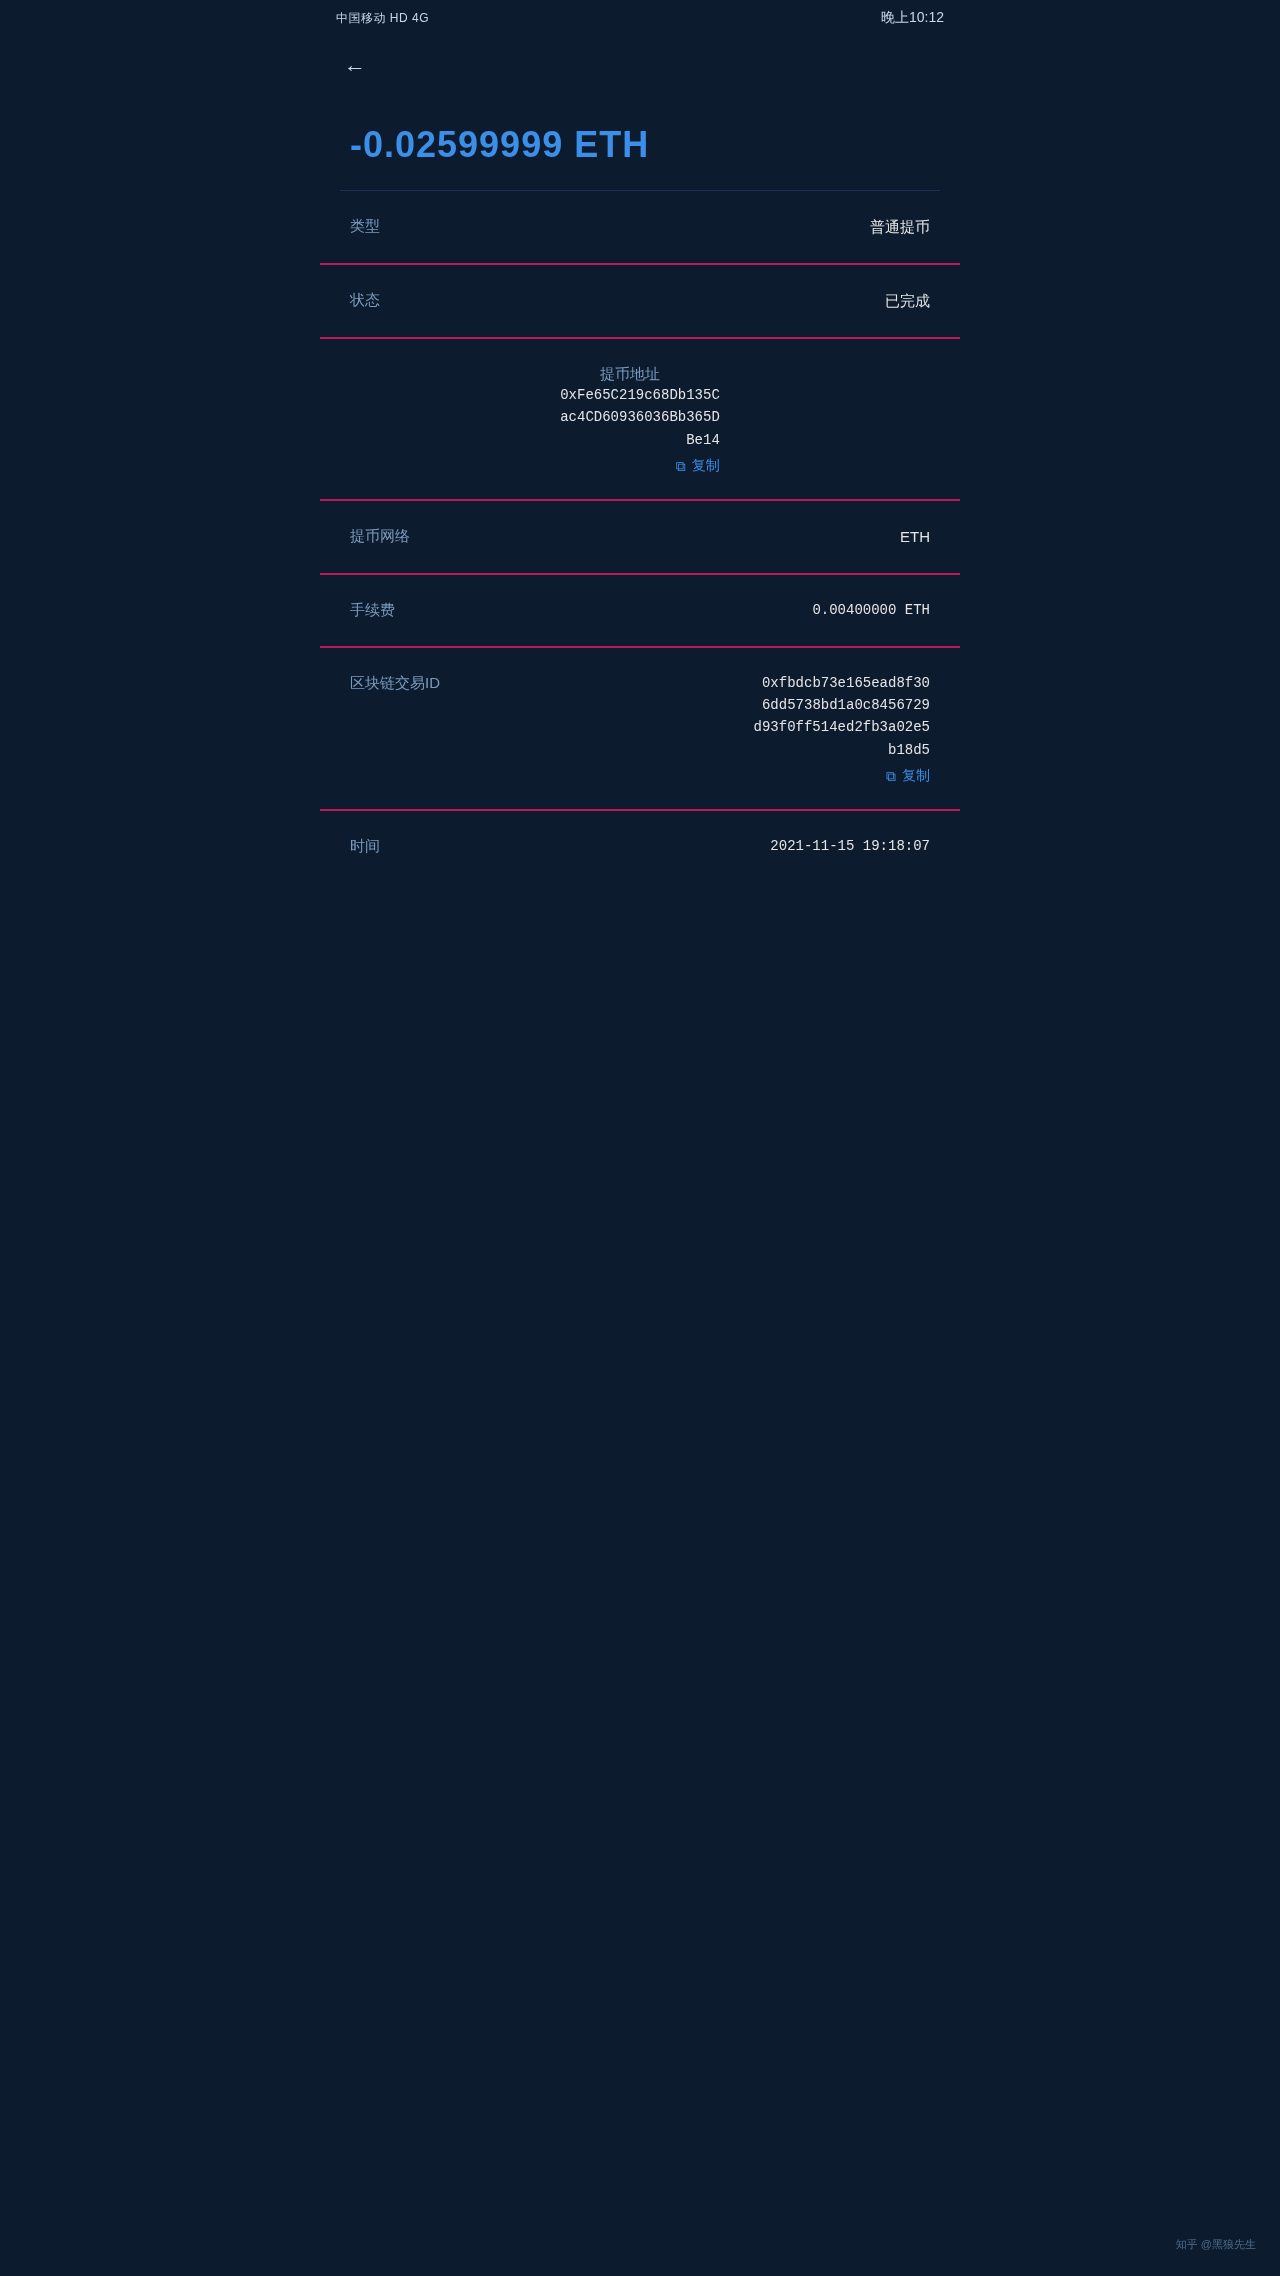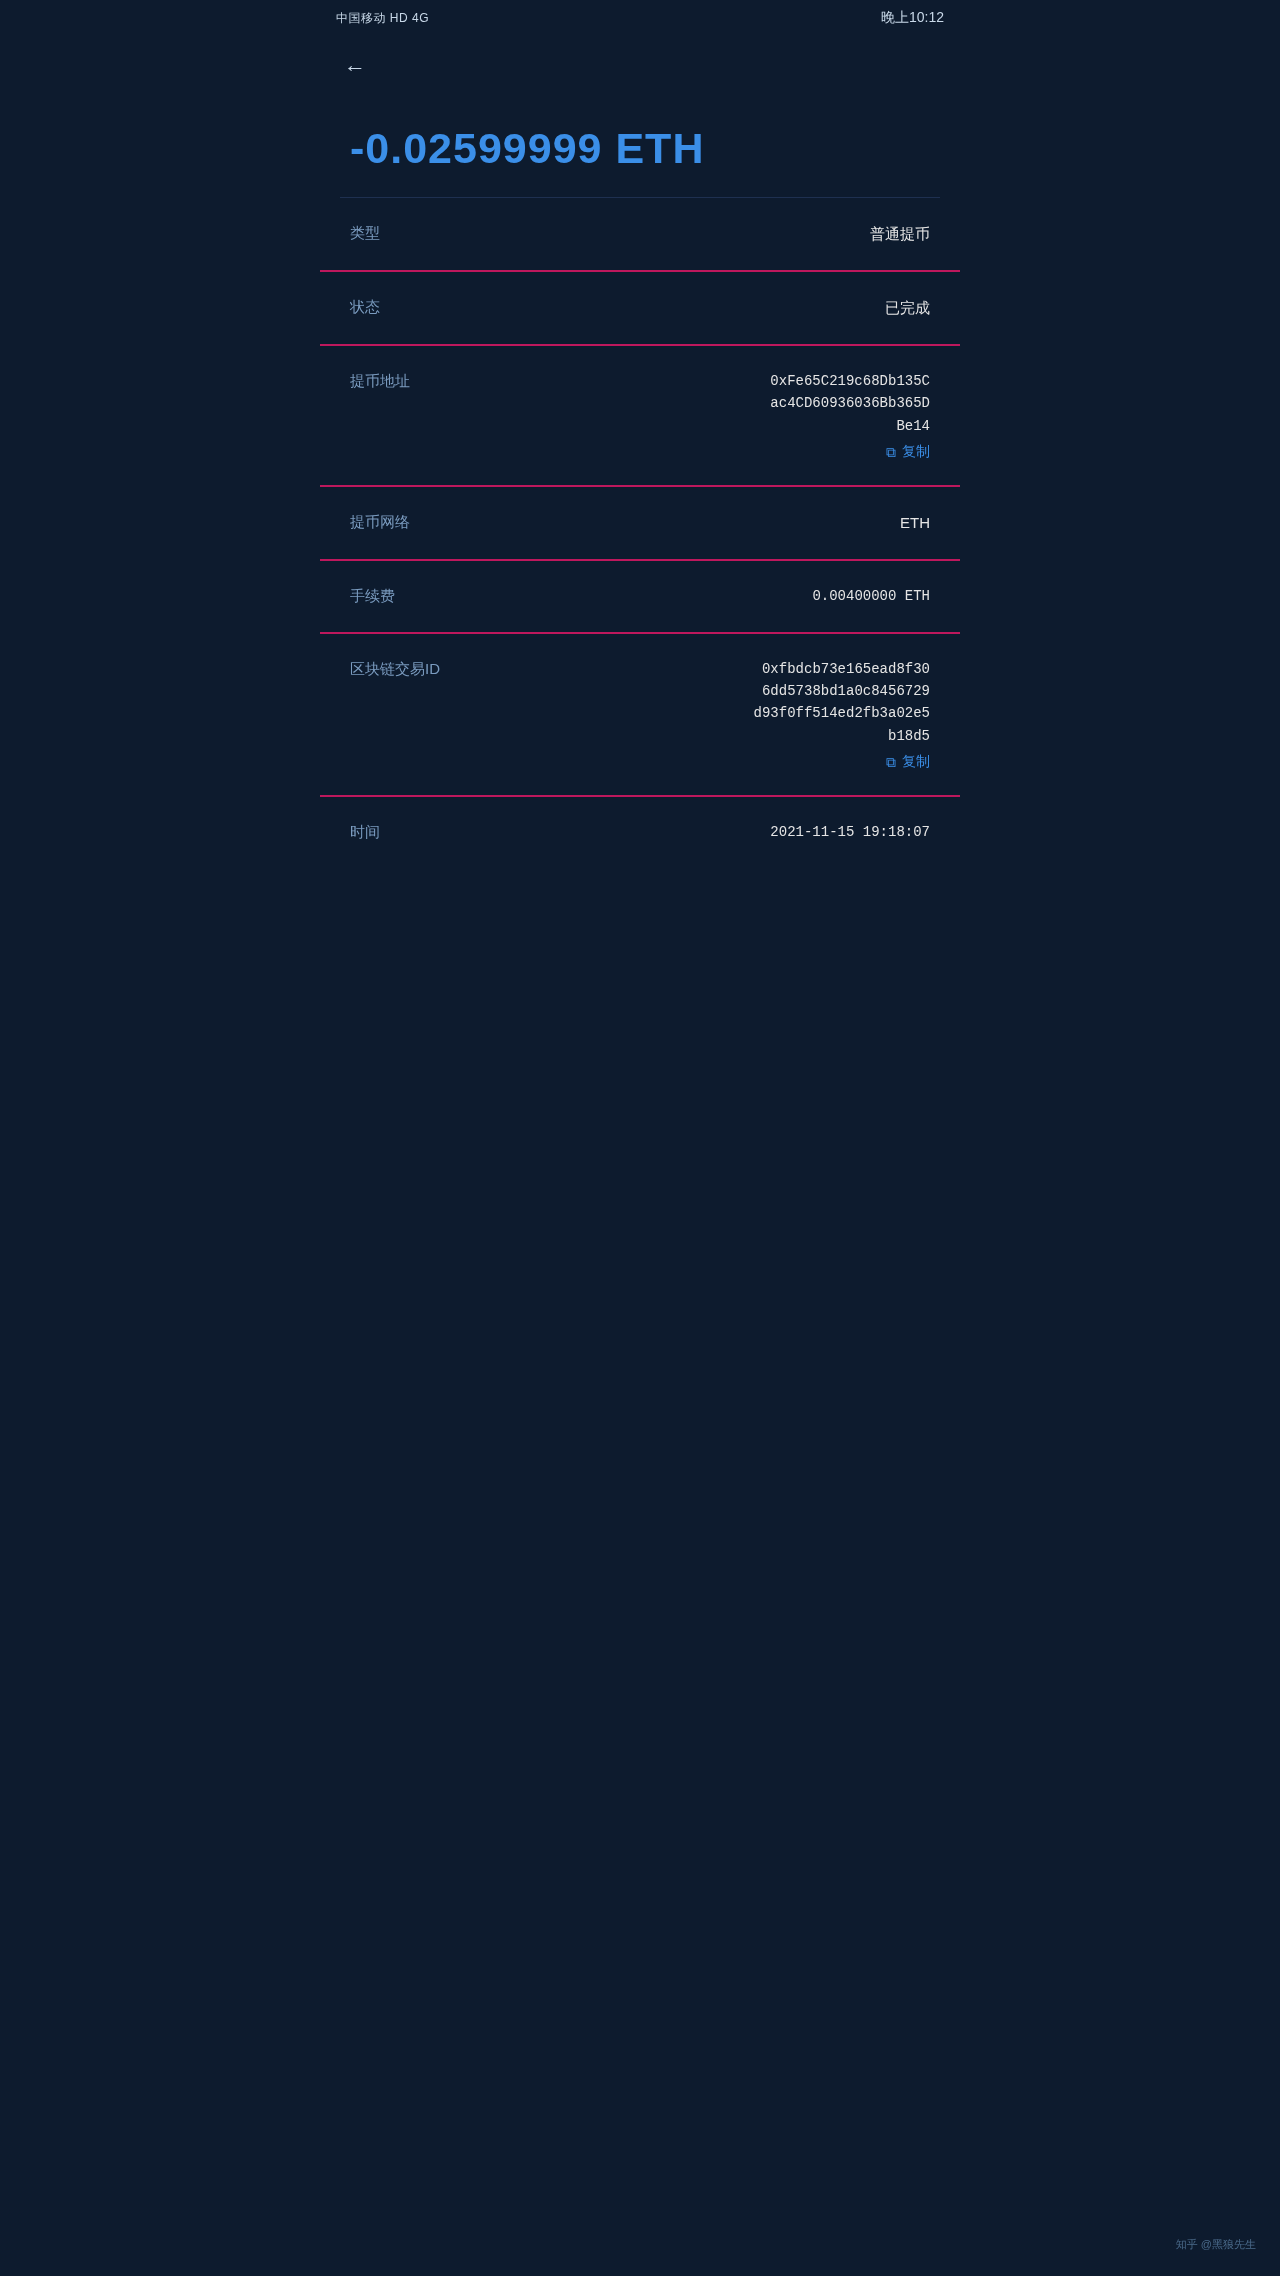--- a/index.html
+++ b/index.html
@@ -54,21 +54,21 @@
       cursor: pointer;
       padding: 4px;
     }
 
     .amount-section {
       padding: 30px 30px 24px 30px;
     }
 
     .amount-value {
       color: #3b8fe8;
-      font-size: 43px;
+      font-size: 36px;
       font-weight: bold;
       letter-spacing: 1px;
     }
 
     .divider {
       height: 1px;
       background-color: #1e3050;
       margin: 0 20px;
     }
 
@@ -153,21 +153,21 @@
 <div class="detail-row">
   <span class="detail-label">类型</span>
   <span class="detail-value">普通提币</span>
 </div>
 
 <div class="detail-row">
   <span class="detail-label">状态</span>
   <span class="detail-value">已完成</span>
 </div>
 
-<div class="detail-row" style="flex-direction: row; align-items: flex-start;">
+<div class="detail-row" style="flex-direction: column; align-items: center;">
   <span class="detail-label">提币地址</span>
   <div class="tx-detail-right">
     <div class="detail-value mono">
       <div>0xFe65C219c68Db135C</div>
       <div>ac4CD60936036Bb365D</div>
       <div>Be14</div>
     </div>
     <div class="copy-btn">
       <span class="copy-icon">⧉</span>
       <span>复制</span>

